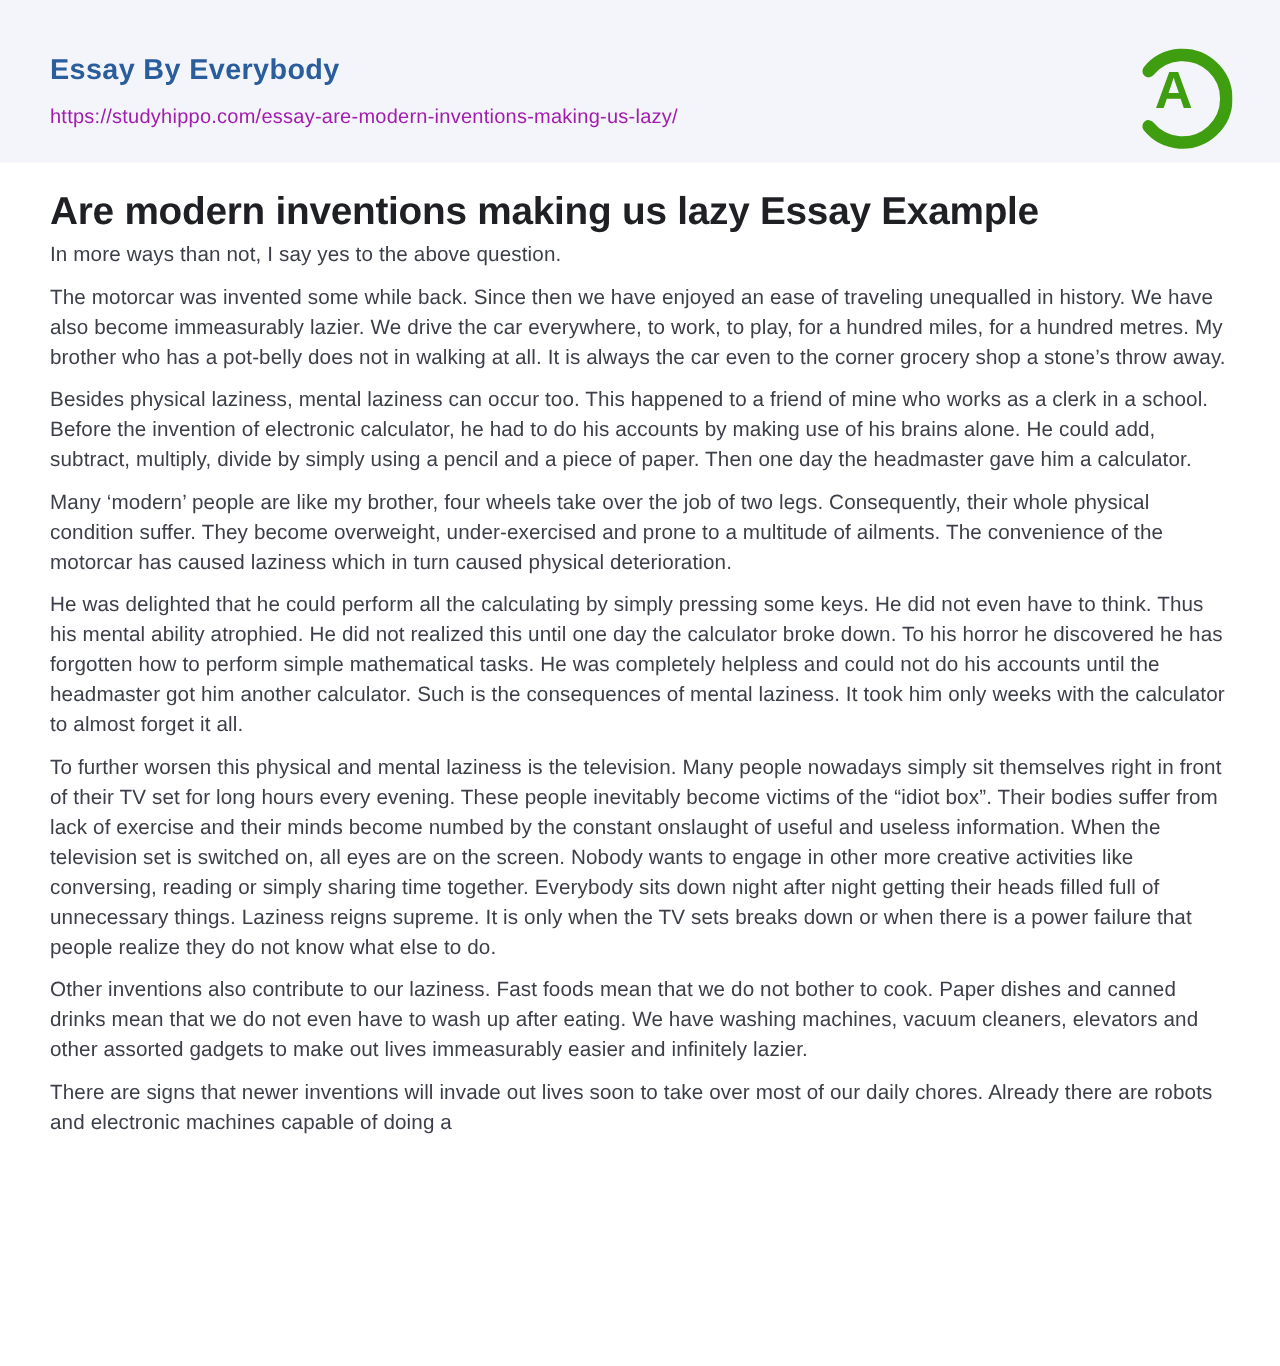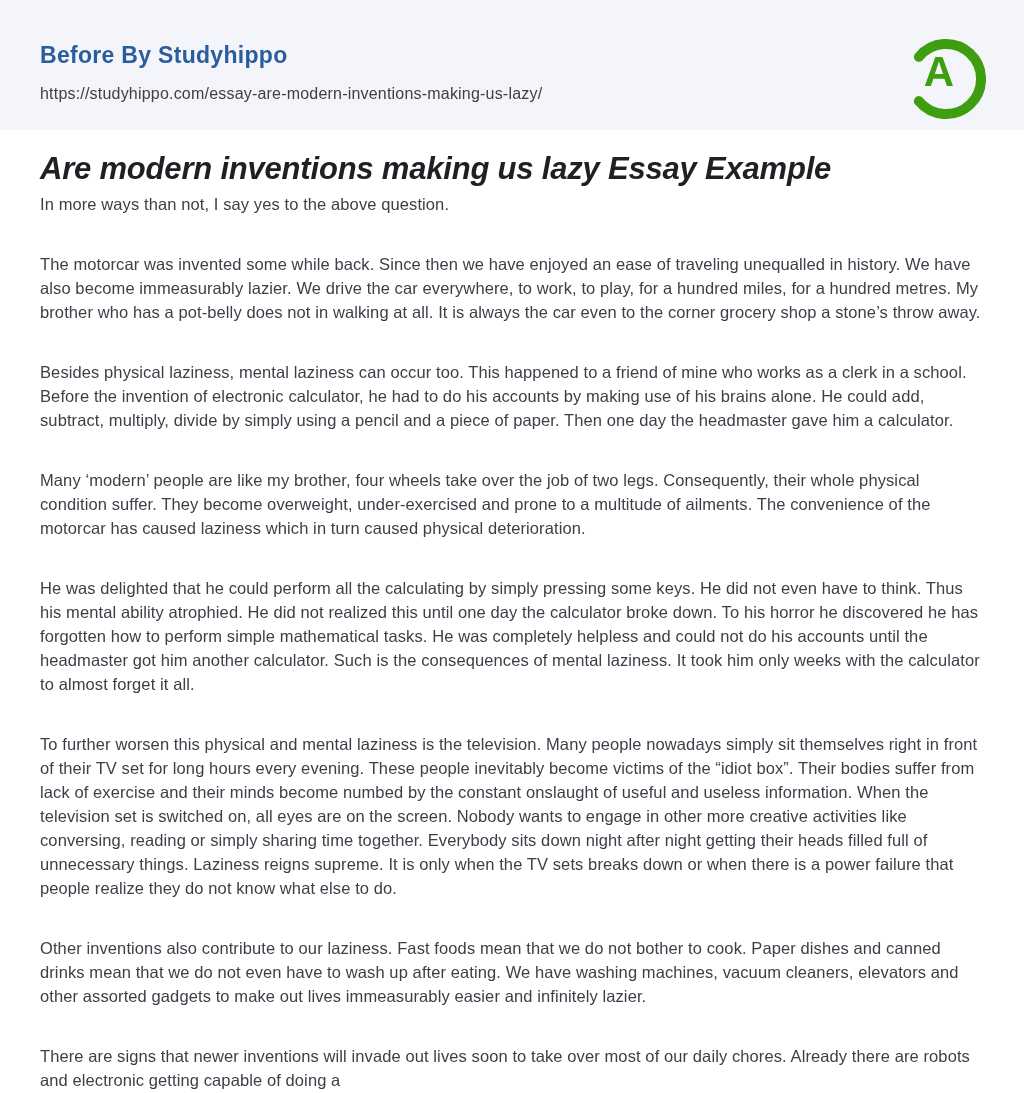--- a/index.html
+++ b/index.html
@@ -20,61 +20,60 @@
   }
   .site-title {
     color: #2a5d9c;
     font-size: 23px;
     font-weight: 700;
     letter-spacing: 0.3px;
     text-decoration: none;
     display: block;
   }
   .site-url {
-    color: #404040;
+    color: #a21caf;
     font-size: 16px;
     font-weight: 400;
     letter-spacing: 0.2px;
     text-decoration: none;
     display: block;
     margin-top: 16px;
   }
   .logo-wrap {
     margin-top: -22px; 
   }
   .content {
     padding: 20px 40px 0 40px;
   }
   h1.article-title {
     color: #1e2024;
     font-size: 31px;
     line-height: 37px;
     font-weight: 800;
     letter-spacing: -0.2px;
     max-width: 920px;
-    font-style: italic;
   }
   .article-body p {
-    margin-top: 36px;
+    margin-top: 10px;
     color: #3c3f47;
     font-size: 16.5px;
     line-height: 24px;
     letter-spacing: 0.1px;
     max-width: 944px;
   }
   .article-body p:first-child {
     margin-top: 5px;
   }
 </style>
 </head>
 <body>
 
 <header class="page-header">
   <div>
-    <a class="site-title" href="#">Before By Studyhippo</a>
+    <a class="site-title" href="#">Essay By Everybody</a>
     <a class="site-url" href="#">https://studyhippo.com/essay-are-modern-inventions-making-us-lazy/</a>
   </div>
   <div class="logo-wrap">
     <svg width="90" height="104" viewBox="0 0 90 104" aria-hidden="true">
 
       <path d="M 22.9 29.9 A 35 35 0 1 1 22.9 74.1" fill="none" stroke="#3f9e10" stroke-width="10" stroke-linecap="round" transform="translate(0,7)"></path>
       <text x="43" y="66" text-anchor="middle" font-family="Liberation Sans, DejaVu Sans, sans-serif" font-size="42" font-weight="600" fill="#3f9e10">A</text>
     </svg>
   </div>
 </header>
@@ -82,15 +81,15 @@
 <main class="content">
   <h1 class="article-title">Are modern inventions making us lazy Essay Example</h1>
   <div class="article-body">
     <p>In more ways than not, I say yes to the above question.</p>
     <p>The motorcar was invented some while back. Since then we have enjoyed an ease of traveling unequalled in history. We have also become immeasurably lazier. We drive the car everywhere, to work, to play, for a hundred miles, for a hundred metres. My brother who has a pot-belly does not in walking at all. It is always the car even to the corner grocery shop a stone’s throw away.</p>
     <p>Besides physical laziness, mental laziness can occur too. This happened to a friend of mine who works as a clerk in a school. Before the invention of electronic calculator, he had to do his accounts by making use of his brains alone. He could add, subtract, multiply, divide by simply using a pencil and a piece of paper. Then one day the headmaster gave him a calculator.</p>
     <p>Many ‘modern’ people are like my brother, four wheels take over the job of two legs. Consequently, their whole physical condition suffer. They become overweight, under-exercised and prone to a multitude of ailments. The convenience of the motorcar has caused laziness which in turn caused physical deterioration.</p>
     <p>He was delighted that he could perform all the calculating by simply pressing some keys. He did not even have to think. Thus his mental ability atrophied. He did not realized this until one day the calculator broke down. To his horror he discovered he has forgotten how to perform simple mathematical tasks. He was completely helpless and could not do his accounts until the headmaster got him another calculator. Such is the consequences of mental laziness. It took him only weeks with the calculator to almost forget it all.</p>
     <p>To further worsen this physical and mental laziness is the television. Many people nowadays simply sit themselves right in front of their TV set for long hours every evening. These people inevitably become victims of the “idiot box”. Their bodies suffer from lack of exercise and their minds become numbed by the constant onslaught of useful and useless information. When the television set is switched on, all eyes are on the screen. Nobody wants to engage in other more creative activities like conversing, reading or simply sharing time together. Everybody sits down night after night getting their heads filled full of unnecessary things. Laziness reigns supreme. It is only when the TV sets breaks down or when there is a power failure that people realize they do not know what else to do.</p>
     <p>Other inventions also contribute to our laziness. Fast foods mean that we do not bother to cook. Paper dishes and canned drinks mean that we do not even have to wash up after eating. We have washing machines, vacuum cleaners, elevators and other assorted gadgets to make out lives immeasurably easier and infinitely lazier.</p>
-    <p>There are signs that newer inventions will invade out lives soon to take over most of our daily chores. Already there are robots and electronic getting capable of doing a</p>
+    <p>There are signs that newer inventions will invade out lives soon to take over most of our daily chores. Already there are robots and electronic machines capable of doing a</p>
   </div>
 </main>
 
 </body></html>

